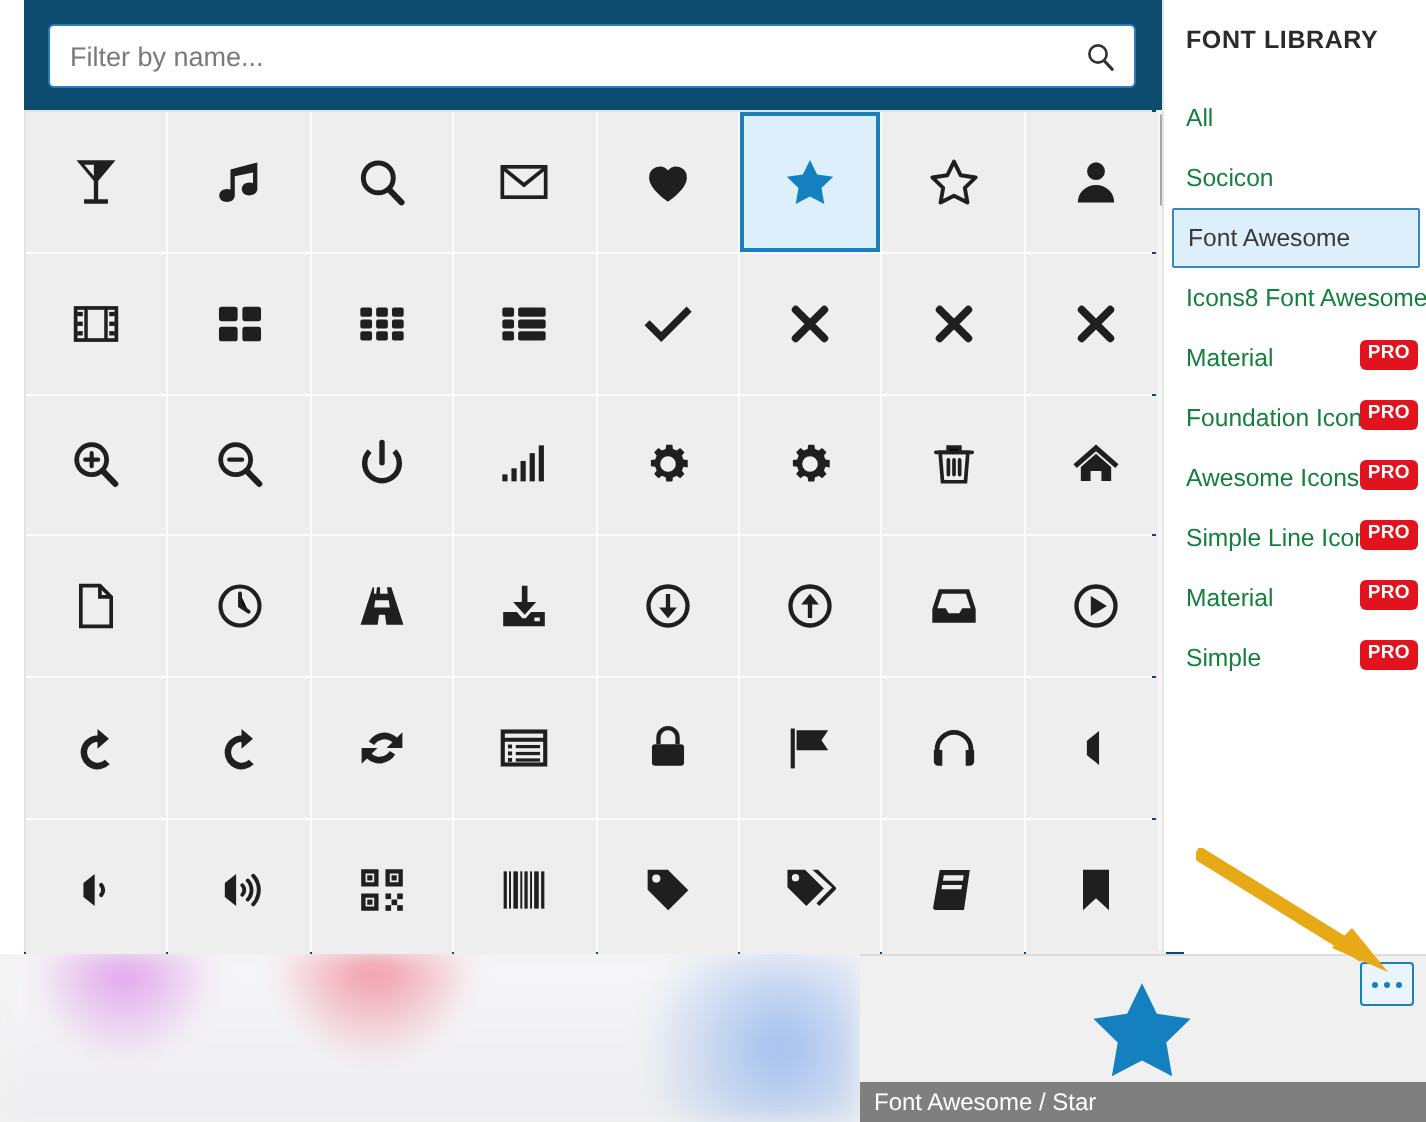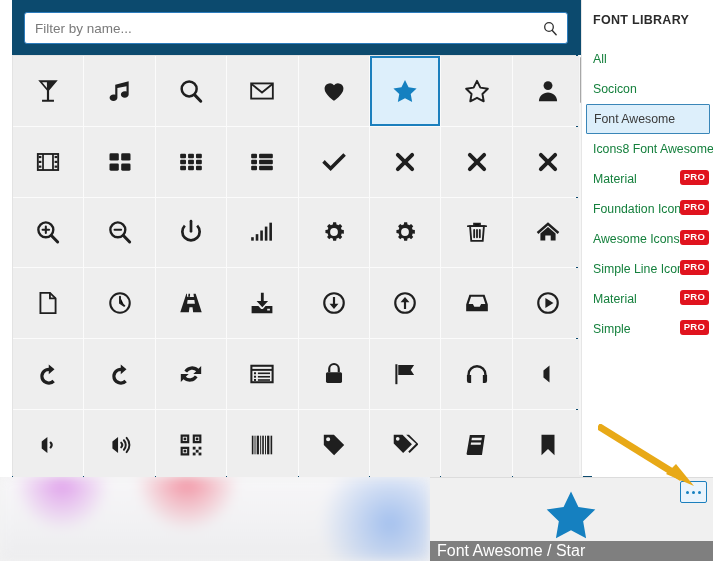--- a/index.html
+++ b/index.html
@@ -190,21 +190,21 @@
   #preview-star {
     position: absolute;
     left: 113px; top: 10px;
   }
   #preview-caption {
     position: absolute;
     left: 430px; top: 541px;
     width: 283px; height: 20px;
     background: #7f7f7f;
     color: #ffffff;
-    font-size: 16px;
+    font-size: 12px;
     display: flex;
     align-items: center;
     padding-left: 7px;
     box-sizing: border-box;
   }
   #more-button {
     position: absolute;
     left: 680px; top: 481px;
     width: 27px; height: 22px;
     background: #eaf4fc;

